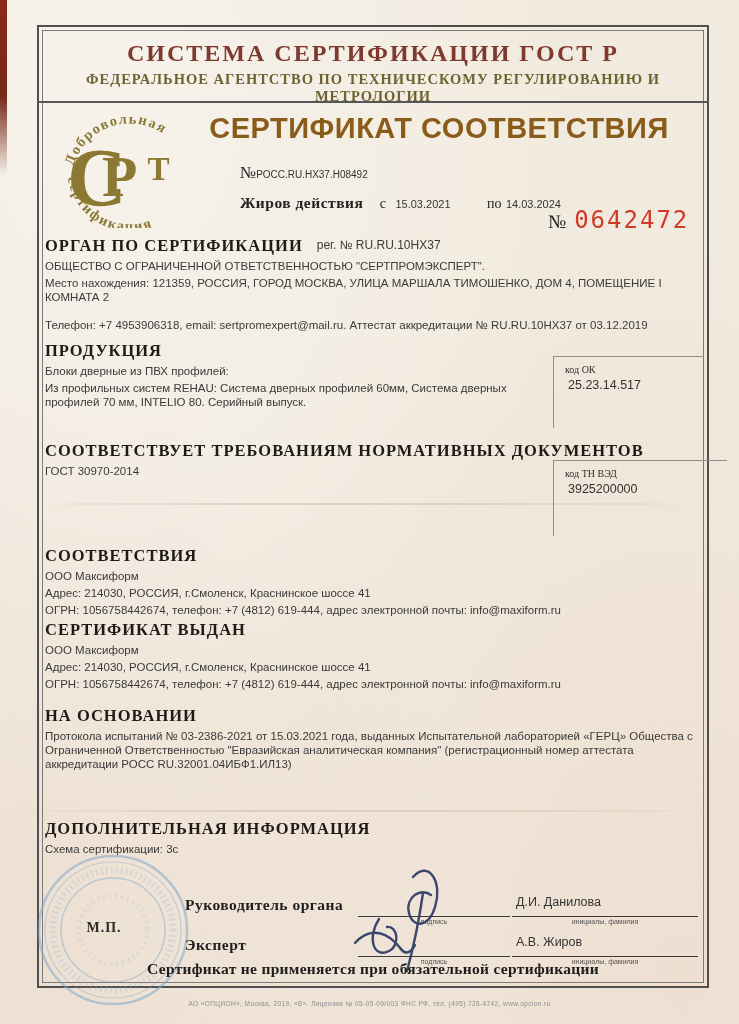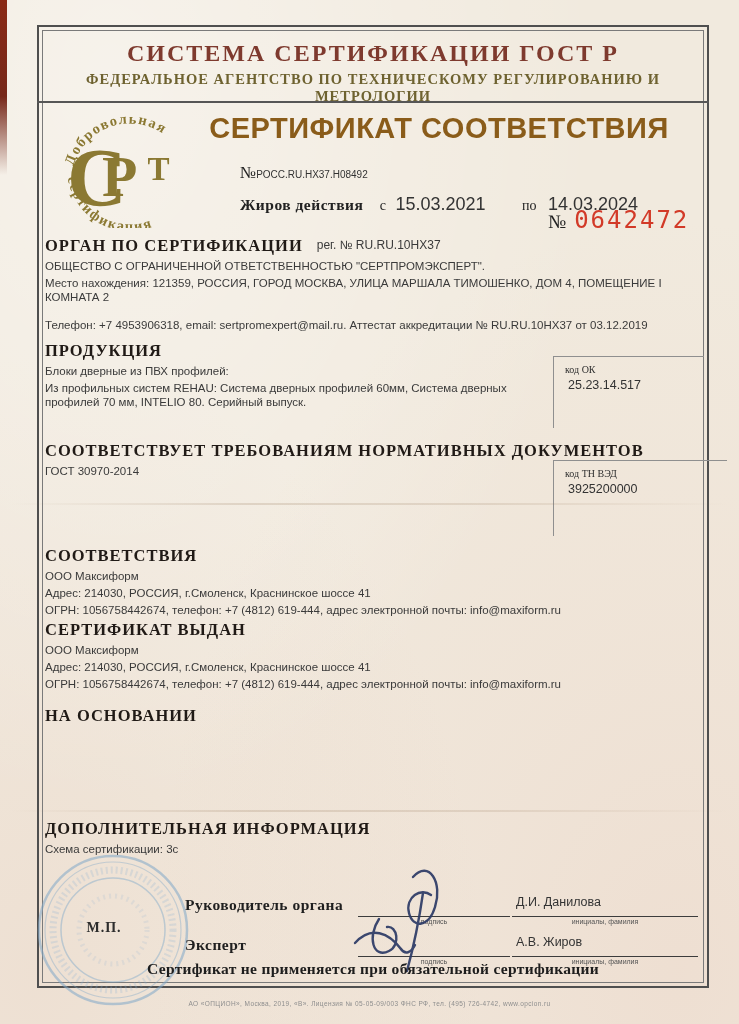--- a/index.html
+++ b/index.html
@@ -27,21 +27,21 @@
   .logo-p{font-family:"Liberation Serif",serif;font-weight:bold;font-size:56px;fill:#8b7933;}
   .logo-t{font-family:"Liberation Serif",serif;font-weight:bold;font-size:32px;fill:#8b7933;}
   .doc-title{position:absolute;left:192px;top:112px;width:494px;text-align:center;
     font-size:29px;font-weight:bold;letter-spacing:.5px;color:#8a5c1a;}
   .regnum-row{position:absolute;left:240px;top:163px;}
   .validity-row{position:absolute;left:240px;top:194px;}
   .num-glyph{font-family:"Liberation Serif",serif;font-size:17px;color:#222;}
   .mono-val{font-size:10px;color:#333;margin-left:0;}
   .val-label{font-family:"Liberation Serif",serif;font-weight:bold;font-size:15.5px;color:#222;letter-spacing:.5px;}
   .val-prep{font-family:"Liberation Serif",serif;font-size:14px;color:#222;}
-  .val-date{font-size:18px;color:#333;}
+  .val-date{font-size:11px;color:#333;}
   .blank-row{position:absolute;left:548px;top:206px;}
   .blank-no{font-family:"Liberation Serif",serif;font-size:19px;color:#222;}
   .blank-digits{font-family:"DejaVu Sans Mono",monospace;font-size:24px;letter-spacing:2px;color:#d23a28;margin-left:8px;}
   .sec{position:absolute;left:45px;}
   .sec-h{font-family:"Liberation Serif",serif;font-weight:bold;font-size:16.5px;letter-spacing:1px;color:#201a16;}
   .sec-reg{font-size:12px;color:#3a3a3a;margin-left:14px;vertical-align:2px;}
   .sec p{margin:3px 0 0 0;font-size:11.5px;line-height:14.2px;color:#3a3a3a;}
   .sec p.gap{margin-top:13px;}
   .codebox{position:absolute;border-top:1px solid #8f8f8f;border-left:1px solid #8f8f8f;padding:7px 0 0 11px;box-sizing:border-box;}
   .code-label{font-family:"Liberation Serif",serif;font-size:10px;color:#2e2e2e;}
@@ -92,21 +92,21 @@
 
   <div class="regnum-row">
     <span class="num-glyph">№</span><span class="mono-val">РОСС.RU.HX37.H08492</span>
   </div>
 
   <div class="validity-row">
     <span class="val-label">Жиров действия</span>
     <span class="val-prep" style="margin-left:12px;">с</span>
     <span class="val-date" style="margin-left:5px;">15.03.2021</span>
     <span class="val-prep" style="margin-left:32px;">по</span>
-    <span class="val-date" style="margin-left:7px;">14.03.2024</span>
+    <span class="val-date" style="">14.03.2024</span>
   </div>
 
   <div class="blank-row">
     <span class="blank-no">№</span><span class="blank-digits">0642472</span>
   </div>
 
   <div class="sec" style="top:236px;width:652px;">
     <span class="sec-h">ОРГАН ПО СЕРТИФИКАЦИИ</span><span class="sec-reg">рег. № RU.RU.10HX37</span>
     <p>ОБЩЕСТВО С ОГРАНИЧЕННОЙ ОТВЕТСТВЕННОСТЬЮ "СЕРТПРОМЭКСПЕРТ".</p>
     <p>Место нахождения: 121359, РОССИЯ, ГОРОД МОСКВА, УЛИЦА МАРШАЛА ТИМОШЕНКО, ДОМ 4, ПОМЕЩЕНИЕ I КОМНАТА 2</p>
@@ -145,20 +145,21 @@
 
   <div class="sec" style="top:620px;width:652px;">
     <span class="sec-h">СЕРТИФИКАТ ВЫДАН</span>
     <p>ООО Максиформ</p>
     <p>Адрес: 214030, РОССИЯ, г.Смоленск, Краснинское шоссе 41</p>
     <p>ОГРН: 1056758442674, телефон: +7 (4812) 619-444, адрес электронной почты: info@maxiform.ru</p>
   </div>
 
   <div class="sec" style="top:706px;width:650px;">
     <span class="sec-h">НА ОСНОВАНИИ</span>
+    <p>Протокола испытаний № 03-2386-2021 от 15.03.2021 года, выданных Испытательной лабораторией «ГЕРЦ» Общества с Ограниченной Ответственностью "Евразийская аналитическая компания" (регистрационный номер аттестата аккредитации РОСС RU.32001.04ИБФ1.ИЛ13)</p>
   </div>
 
   <div class="fold" style="top:810px;"></div>
 
   <div class="sec" style="top:819px;width:652px;">
     <span class="sec-h">ДОПОЛНИТЕЛЬНАЯ ИНФОРМАЦИЯ</span>
     <p>Схема сертификации: 3с</p>
   </div>
 
   <svg class="stamp" viewBox="0 0 160 160">

